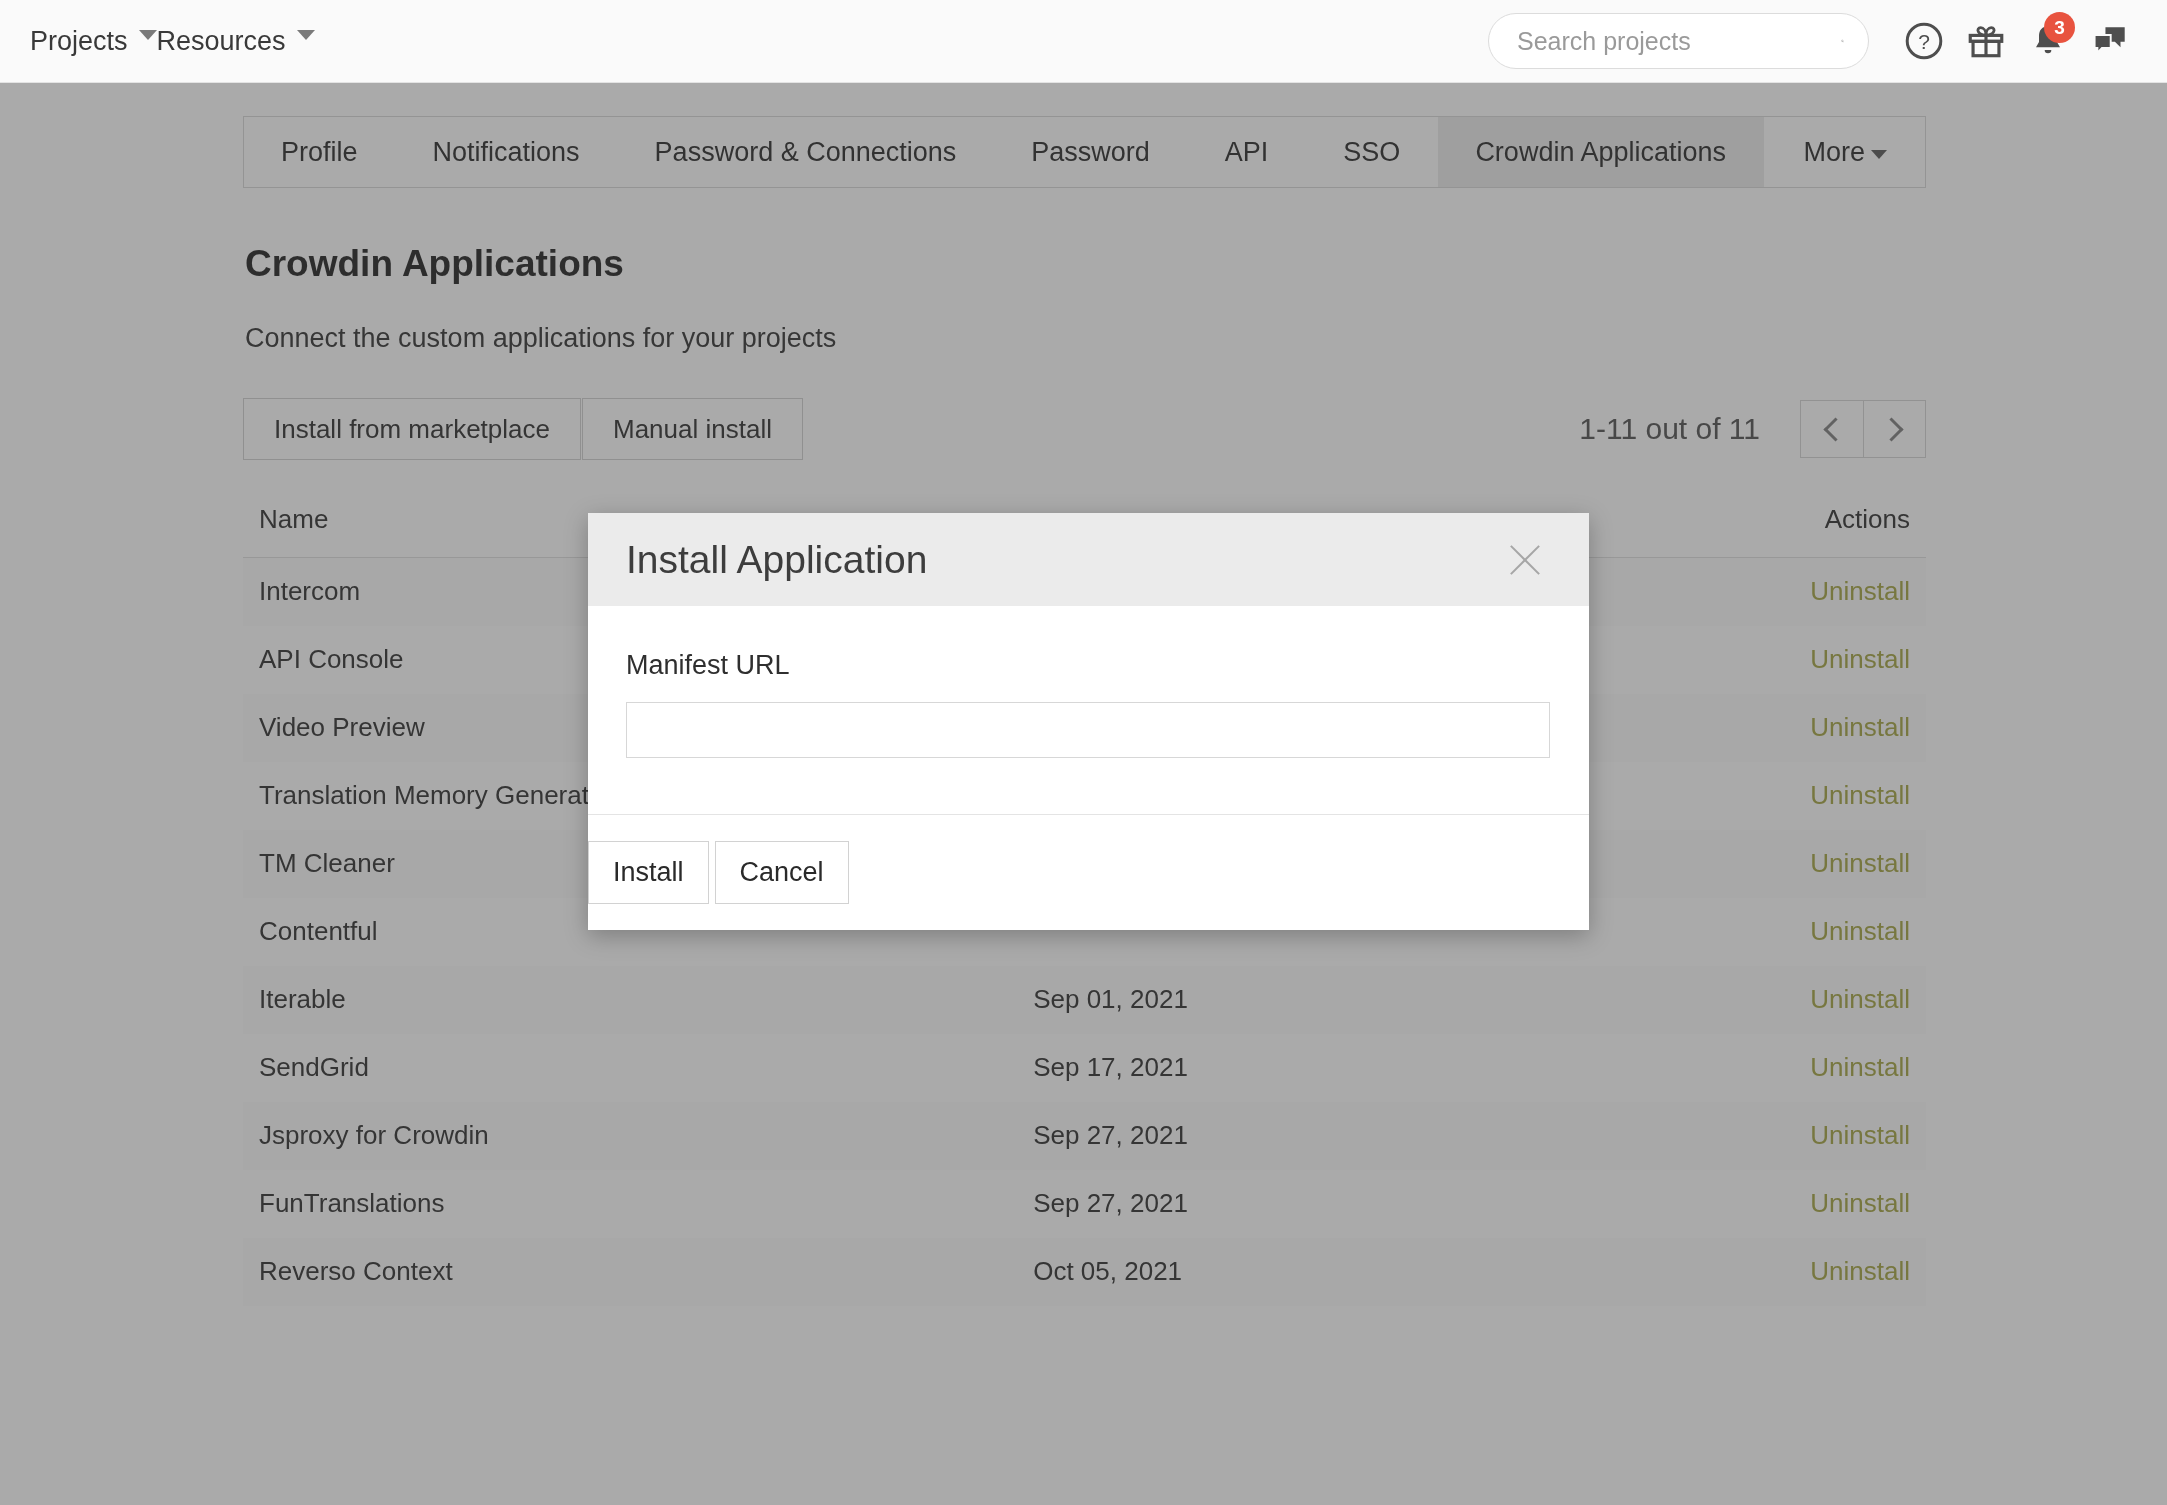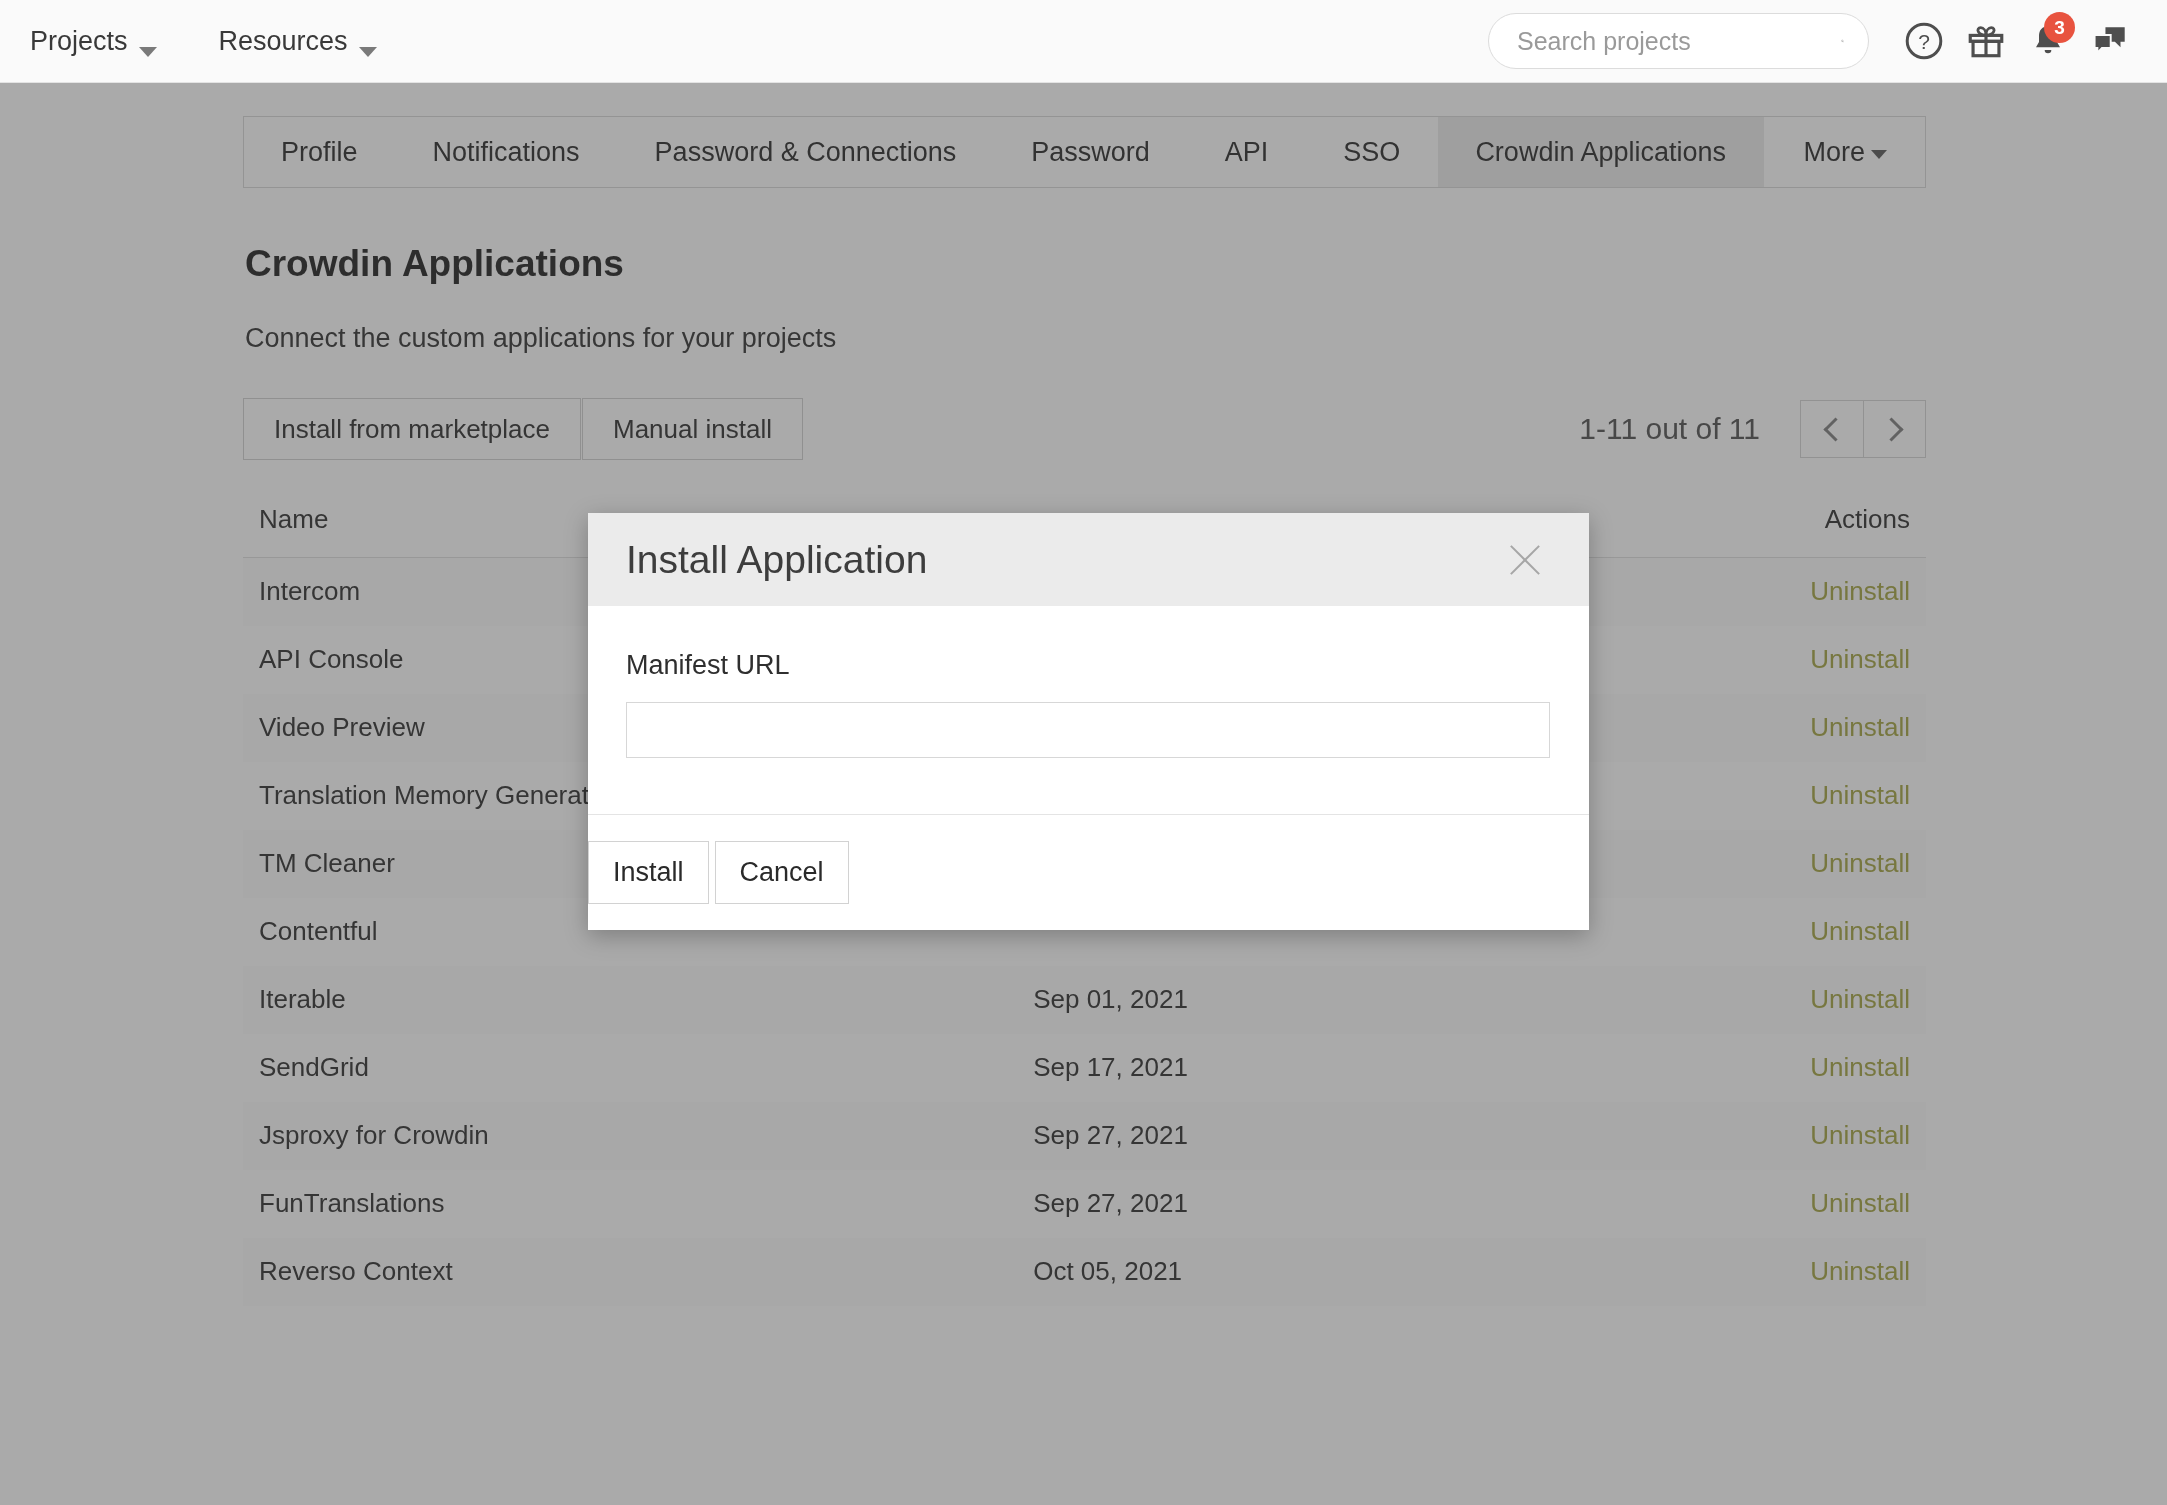--- a/index.html
+++ b/index.html
@@ -14,27 +14,27 @@
   
   #topbar {
     position: absolute; left: 0; top: 0;
     width: 2167px; height: 83px;
     background: #fafafa;
     border-bottom: 1px solid #e3e3e3;
     display: flex; align-items: center;
     z-index: 40;
   }
   .nav-link {
-    display: flex; align-items: flex-end; gap: 11px;
+    display: flex; align-items: flex-start; gap: 11px;
     font-size: 27px; color: #393939;
     padding: 0 0 0 0;
     cursor: pointer;
   }
   #nav-projects { margin-left: 30px; }
-  #nav-resources { margin-left: 62px; }
+  #nav-resources { }
   .caret-down {
     width: 0; height: 0;
     border-left: 9px solid transparent;
     border-right: 9px solid transparent;
     border-top: 10px solid #7a7a7a;
     display: inline-block;
     margin-top: 4px;
   }
   #topbar-right {
     margin-left: auto;

